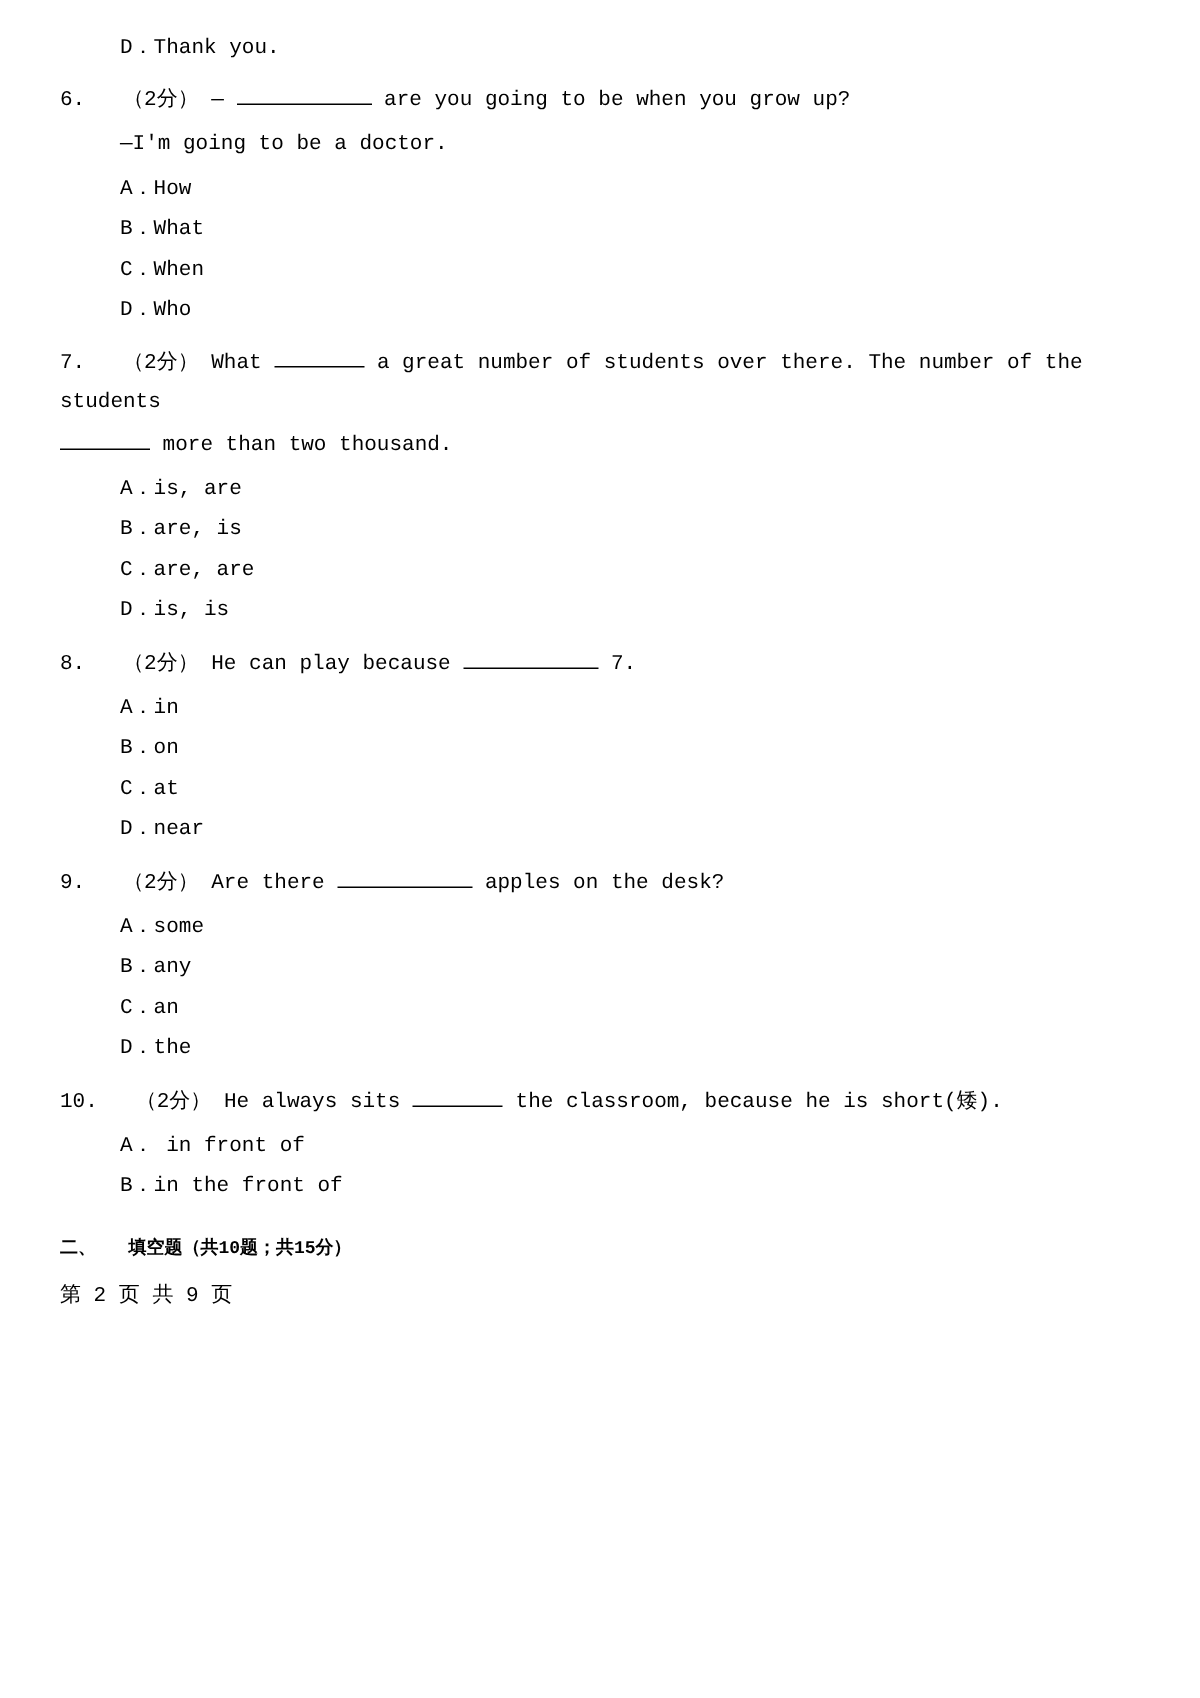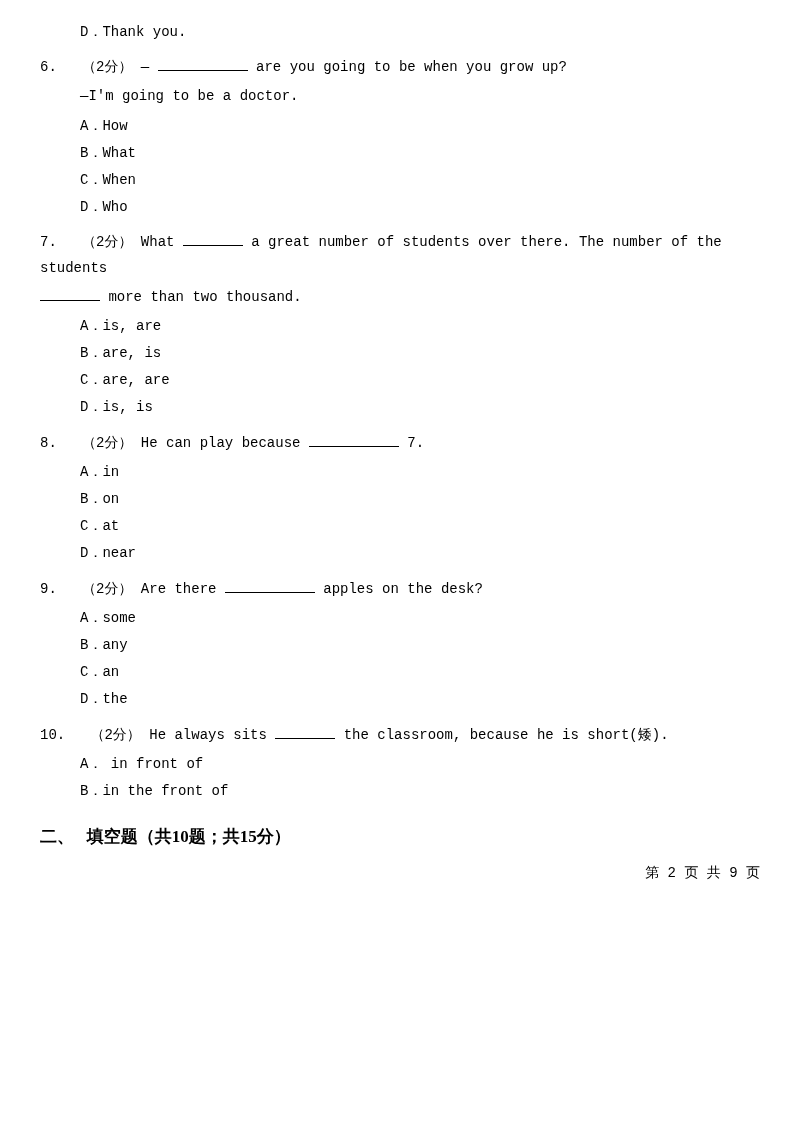--- a/index.html
+++ b/index.html
@@ -22,27 +22,26 @@
     }
     .question-line {
       margin-bottom: 4px;
     }
     .option-line {
       margin-left: 40px;
       margin-bottom: 2px;
     }
     .section-header {
       font-weight: bold;
-      font-size: 17px;
+      font-size: 12px;
       margin-top: 18px;
       margin-bottom: 8px;
-      font-family: Liberation Serif, serif;
     }
     .page-footer {
-      text-align: right;
+      text-align: left;
       font-size: 14px;
     }
     .blank {
       display: inline-block;
       min-width: 60px;
       border-bottom: 1px solid #000;
     }
     .blank-long {
       display: inline-block;
       min-width: 90px;

